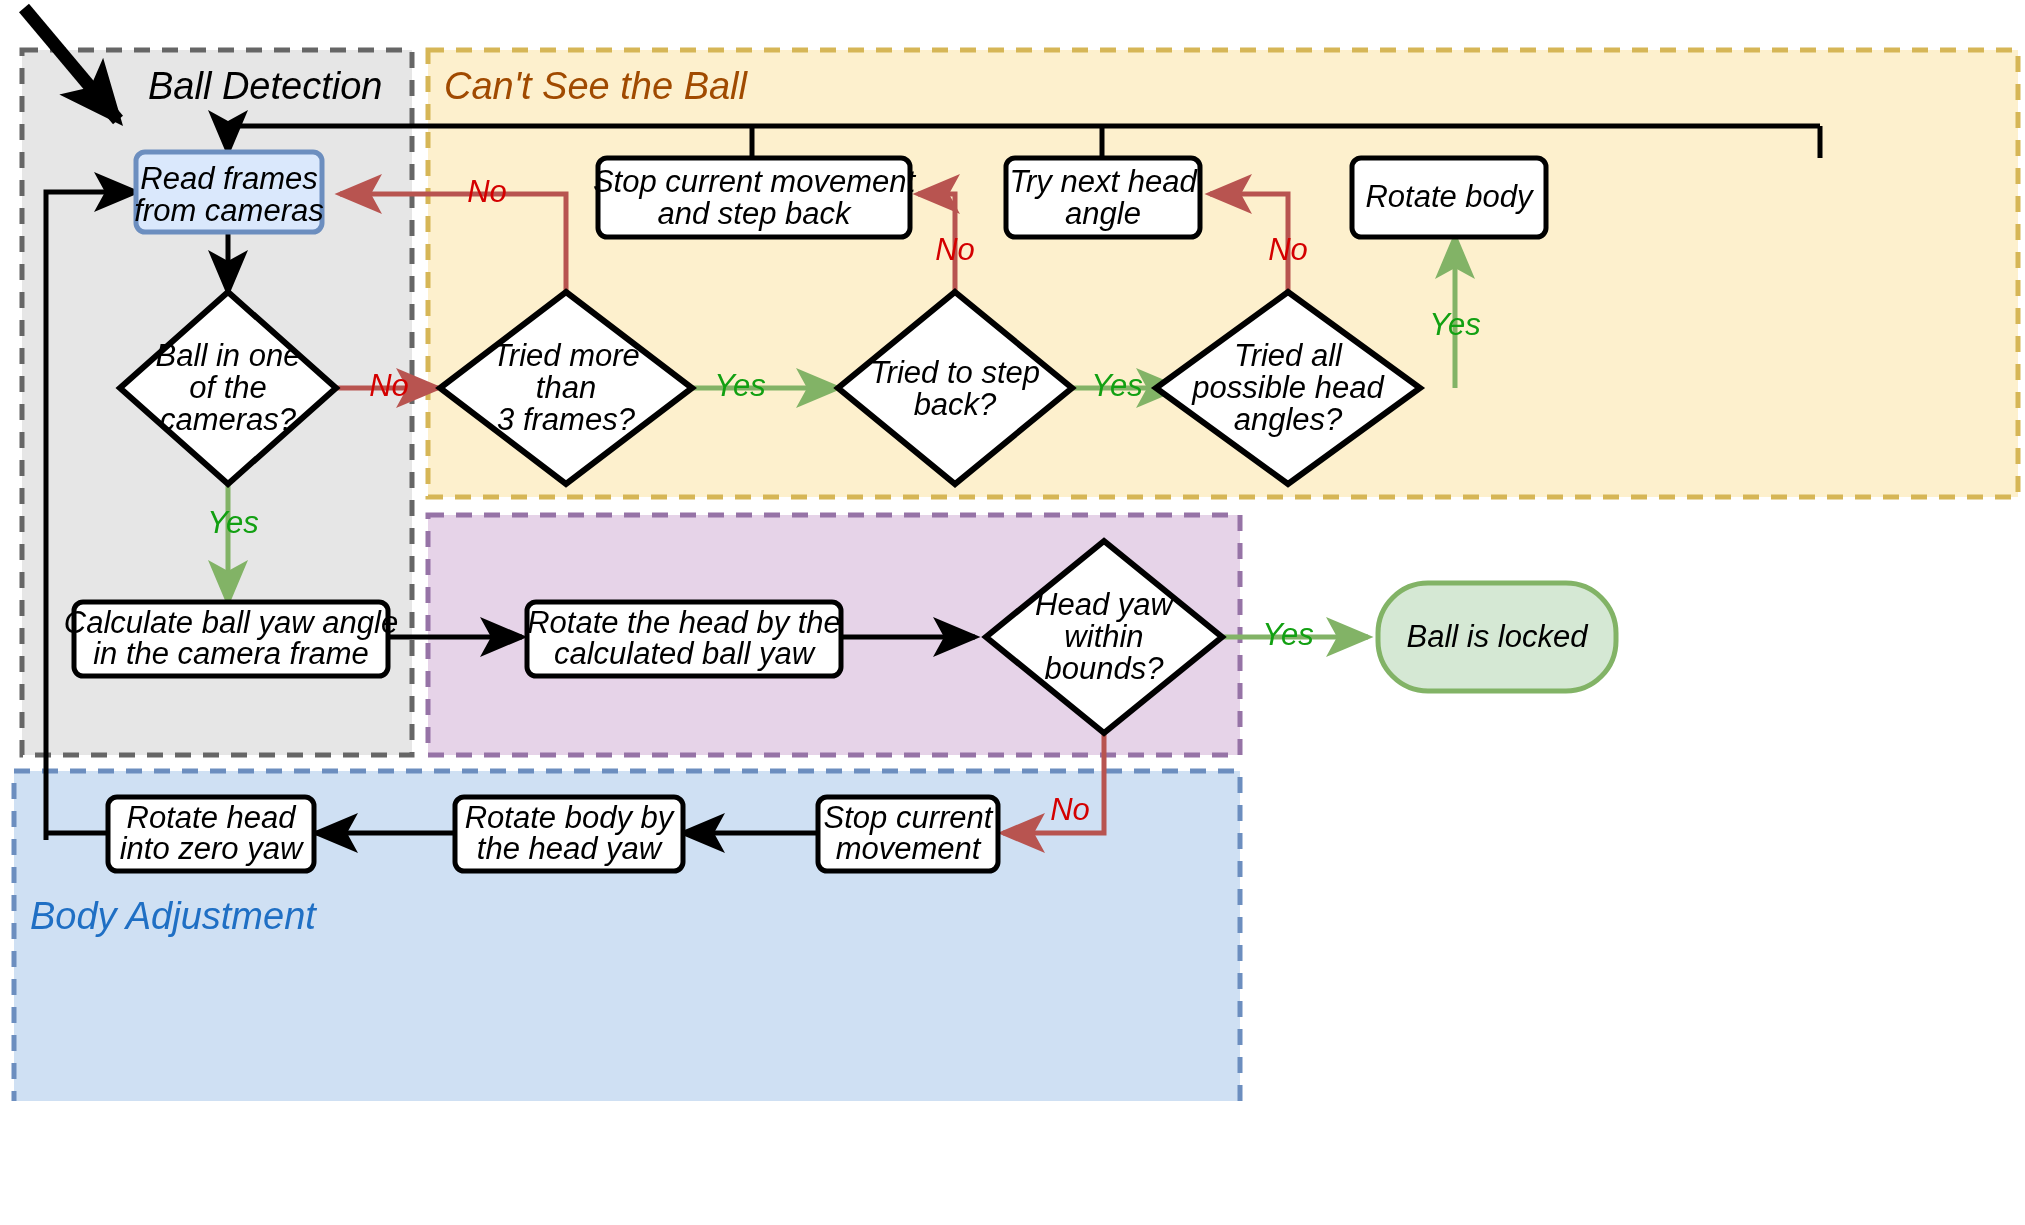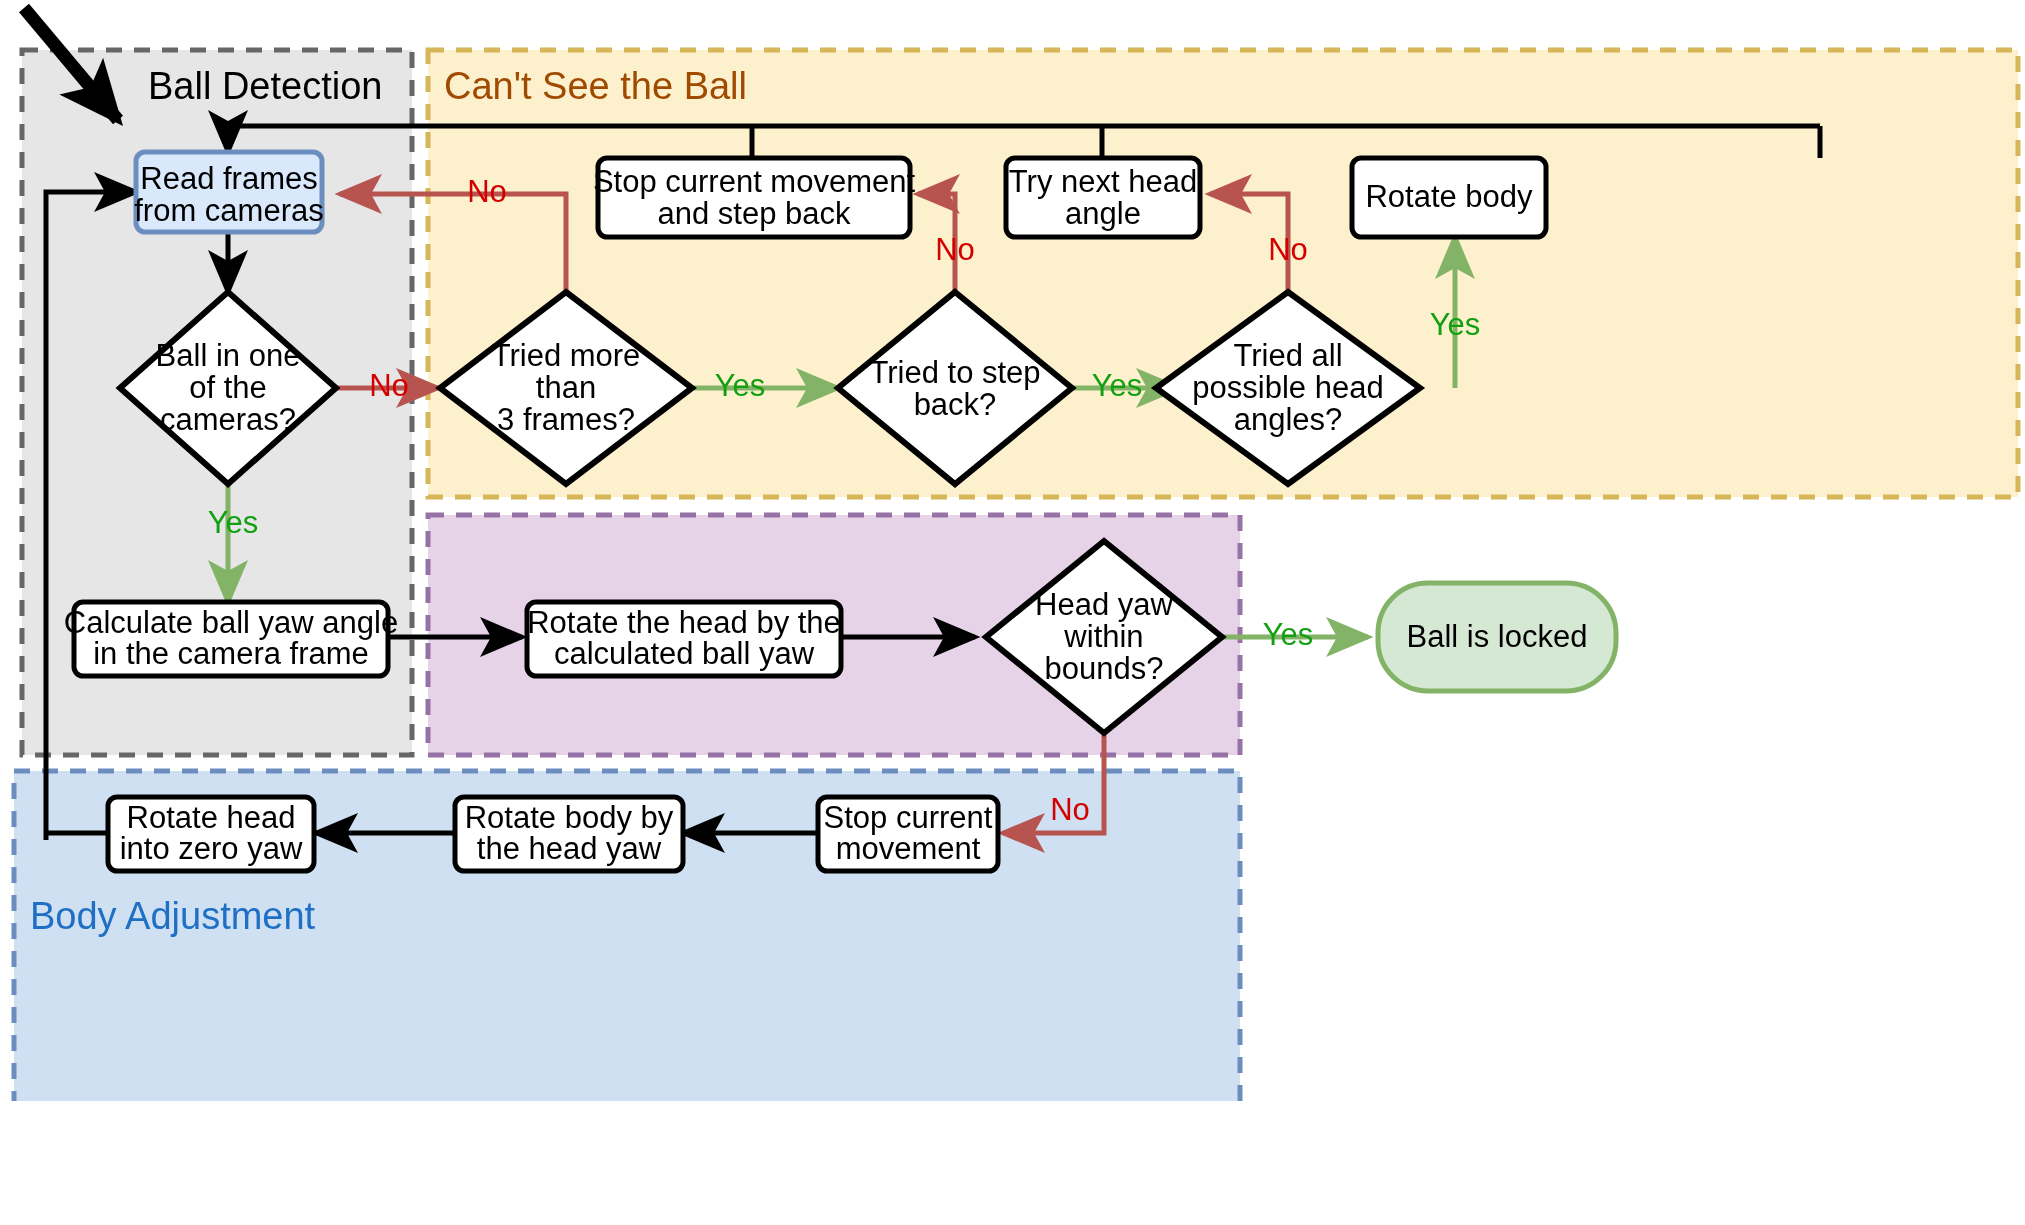--- a/index.html
+++ b/index.html
@@ -7,20 +7,21 @@
     padding: 0;
     background: #ffffff;
   }
   #stage {
     position: relative;
     width: 2025px;
     height: 1101px;
     background: #ffffff;
     font-family: "Liberation Sans", sans-serif;
     overflow: hidden;
+    font-style: italic;
   }
   svg { display: block; }
   .node-text {
     font-family: "Liberation Sans", sans-serif;
     font-size: 31px;
     fill: #000000;
     text-anchor: middle;
     dominant-baseline: middle;
   }
   .group-title {

